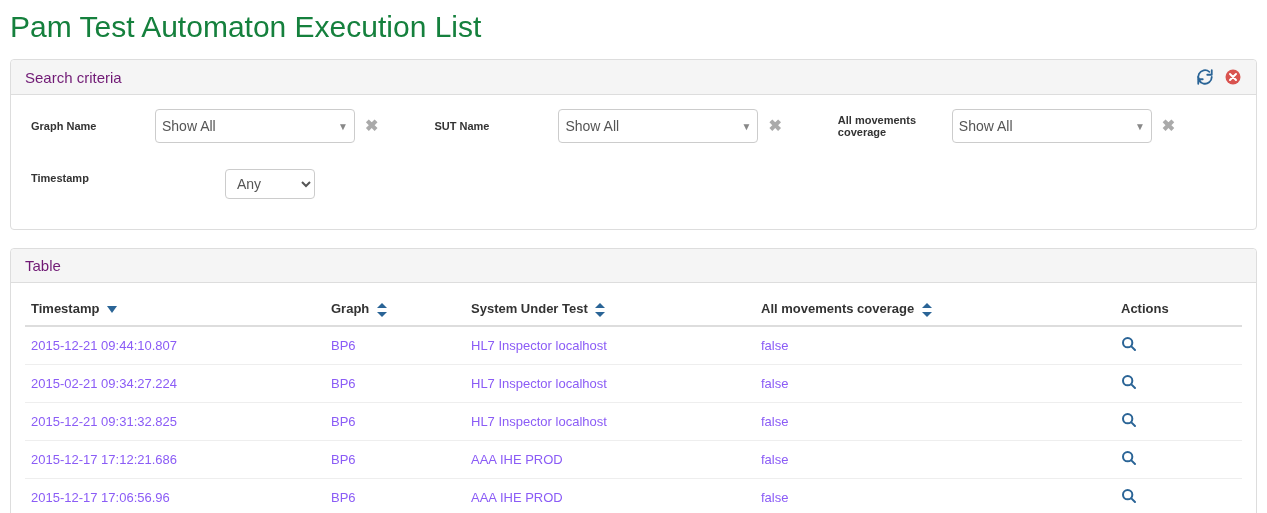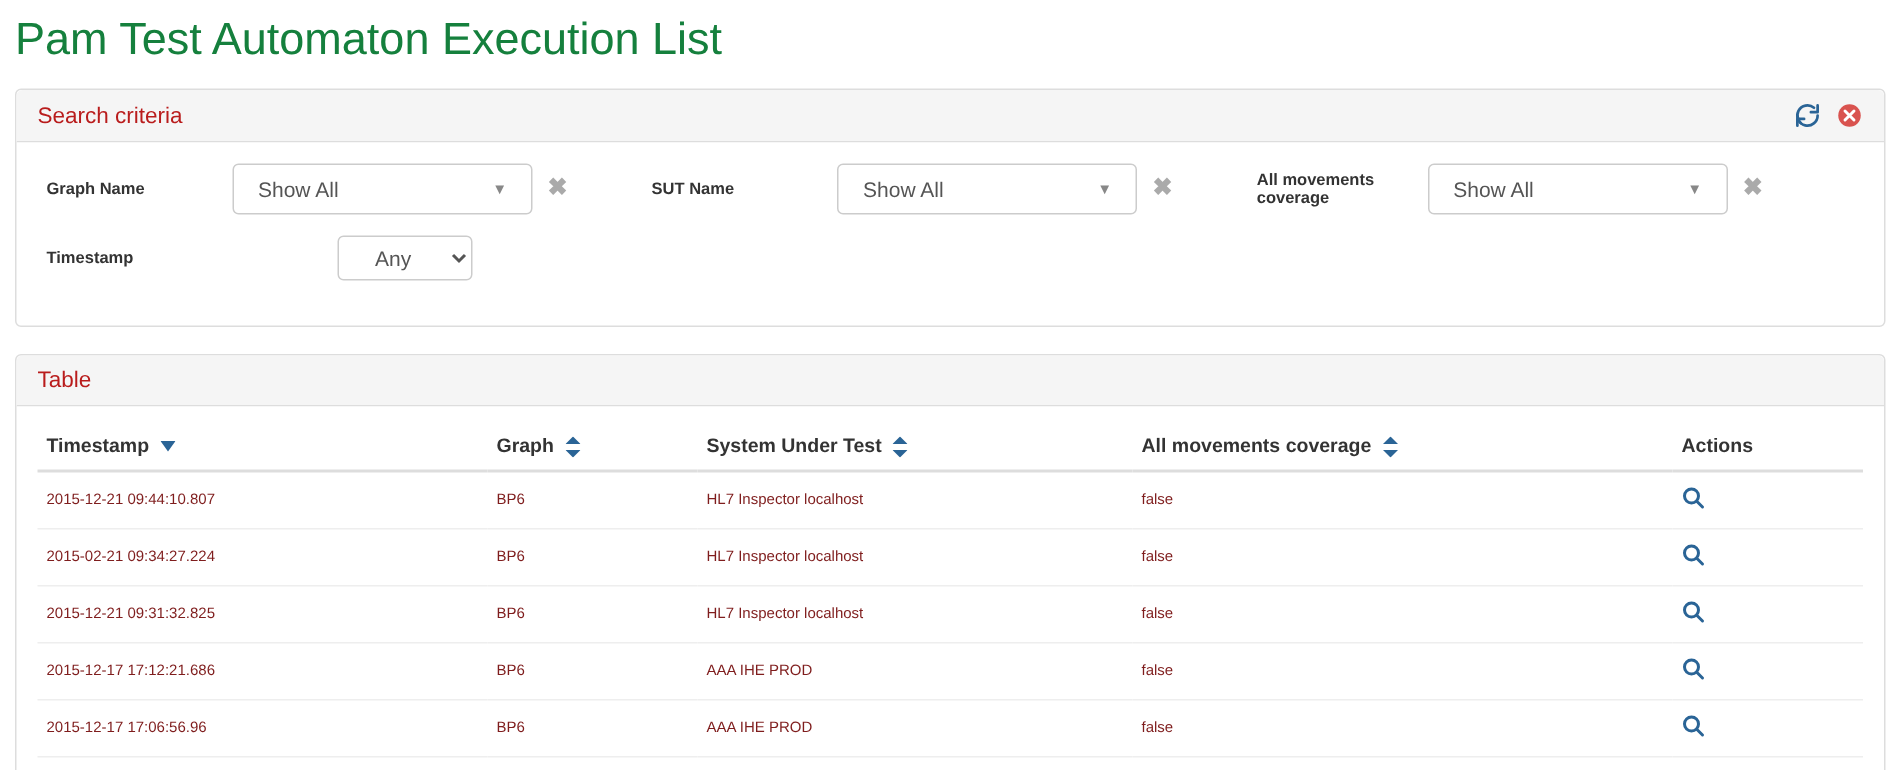--- a/index.html
+++ b/index.html
@@ -23,21 +23,21 @@
     border-radius: 4px;
     margin-bottom: 18px;
     background: #fff;
   }
   .panel-heading {
     background: #f5f5f5;
     border-bottom: 1px solid #ddd;
     border-radius: 4px 4px 0 0;
     padding: 8px 14px;
     font-size: 15px;
-    color: #b91c1c;
+    color: #701a75;
     display: flex;
     align-items: center;
     justify-content: space-between;
   }
   .panel-heading .heading-actions { display:flex; align-items:center; gap:10px; }
   .panel-body { padding: 14px; }
   .criteria-row {
     display: flex;
     flex-wrap: wrap;
     gap: 0;
@@ -60,40 +60,41 @@
   .criteria-group.narrow label { width: 110px; }
   .select-like {
     display: inline-flex;
     align-items: center;
     justify-content: space-between;
     height: 34px;
     border: 1px solid #ccc;
     border-radius: 4px;
     background: #fff;
     color: #555;
-    padding: 0 16px;
+    padding: 0 6px;
     width: 200px;
     font-size: 14px;
     cursor: pointer;
   }
   .select-like .sel-caret {
     color: #888;
     font-size: 10px;
     margin-left: 6px;
   }
   select.native-select {
     height: 30px;
     border: 1px solid #ccc;
     border-radius: 4px;
     background: #fff;
     color: #555;
-    padding: 0 20px;
+    padding: 0 7px;
     font-size: 14px;
     width: 90px;
     cursor: pointer;
+    margin-top: 12px;
   }
   .x-clear {
     color: #aaa;
     font-size: 16px;
     font-weight: bold;
     margin-left: 10px;
     cursor: pointer;
     line-height: 1;
   }
   .icon-btn { cursor: pointer; display:inline-flex; }
@@ -105,22 +106,22 @@
     text-align: left;
     font-weight: 700;
     font-size: 13px;
     color: #333;
     padding: 8px 6px;
     border-bottom: 2px solid #ddd;
   }
   table.data tbody td {
     padding: 9px 6px;
     border-bottom: 1px solid #eee;
-    font-size: 10px;
-    color: #7f1d1d;
+    font-size: 13px;
+    color: #8b5cf6;
     margin-top: 32px;
   }
   .sort-ind { margin-left: 4px; display:inline-block; vertical-align: middle; }
   .sort-ind svg { display:block; }
   .action-icon { color:#2a6496; cursor:pointer; display:inline-flex; }
   .col-ts { width: 300px; }
   .col-graph { width: 140px; }
   .col-sut { width: 290px; }
   .col-amc { width: 360px; }
   .col-actions { width: auto; }

